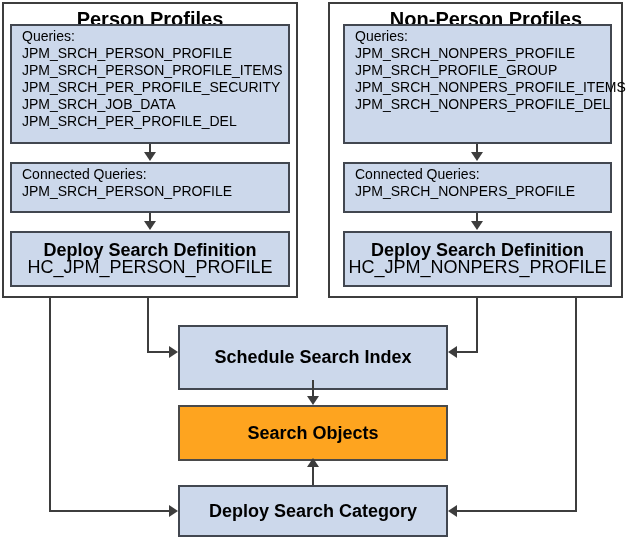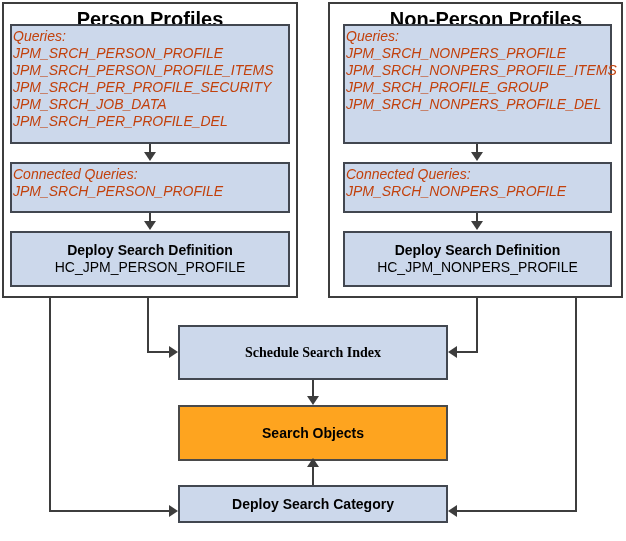--- a/index.html
+++ b/index.html
@@ -26,28 +26,28 @@
     font-weight: bold;
     font-size: 20px;
     color: #000000;
   }
   .node {
     position: absolute;
     background: #ccd8eb;
     border: 2px solid #424750;
   }
   .node.orange { background: #fea41f; border-color: #4a4a4a; }
-  .list-node { padding: 2px 1px; font-size: 14px; line-height: 17px; color: #c2410c; font-style: italic; }
+  .list-node { padding: 2px 10px; font-size: 14px; line-height: 17px; color: #000000; }
   .center-node {
     display: flex;
     flex-direction: column;
     align-items: center;
     justify-content: center;
     text-align: center;
-    font-size: 14px;
+    font-size: 18px;
     line-height: 17px;
     color: #000;
   }
   .bold { font-weight: bold; }
   .line {
     position: absolute;
     background: #3d3d3d;
   }
   .arrowhead {
     position: absolute;
@@ -92,22 +92,22 @@
     <div>HC_JPM_PERSON_PROFILE</div>
   </div>
 
   <div class="container-panel" style="left:328px; top:2px; width:295px; height:296px;">
     <div class="panel-title" style="top:4px;padding-left:21px;">Non-Person Profiles</div>
   </div>
 
   <div class="node list-node" style="left:343px; top:24px; width:269px; height:120px;">
     <div>Queries:</div>
     <div>JPM_SRCH_NONPERS_PROFILE</div>
+    <div>JPM_SRCH_PROFILE_GROUP</div>
     <div>JPM_SRCH_NONPERS_PROFILE_ITEMS</div>
-    <div>JPM_SRCH_PROFILE_GROUP</div>
     <div>JPM_SRCH_NONPERS_PROFILE_DEL</div>
   </div>
 
   <div class="line" style="left:476px; top:144px; width:2px; height:9px;"></div>
   <div class="arrowhead down" style="left:471px; top:152px;"></div>
 
   <div class="node list-node" style="left:343px; top:162px; width:269px; height:51px;">
     <div>Connected Queries:</div>
     <div>JPM_SRCH_NONPERS_PROFILE</div>
   </div>
@@ -129,31 +129,31 @@
   <div class="arrowhead right" style="left:169px; top:346px;"></div>
 
   <div class="line" style="left:476px; top:298px; width:2px; height:55px;"></div>
   <div class="line" style="left:457px; top:351px; width:21px; height:2px;"></div>
   <div class="arrowhead left" style="left:448px; top:346px;"></div>
 
   <div class="line" style="left:575px; top:298px; width:2px; height:214px;"></div>
   <div class="line" style="left:457px; top:510px; width:120px; height:2px;"></div>
   <div class="arrowhead left" style="left:448px; top:505px;"></div>
 
-  <div class="node center-node" style="left:178px; top:325px; width:270px; height:55px;font-family:Liberation Serif, serif;">
+  <div class="node center-node" style="left:178px; top:325px; width:270px; height:65px;">
     <div class="bold">Schedule Search Index</div>
   </div>
 
   <div class="line" style="left:312px; top:380px; width:2px; height:17px;"></div>
   <div class="arrowhead down" style="left:307px; top:396px;"></div>
 
   <div class="node orange center-node" style="left:178px; top:405px; width:270px; height:56px;">
     <div class="bold">Search Objects</div>
   </div>
 
   <div class="arrowhead up" style="left:307px; top:458px;"></div>
   <div class="line" style="left:312px; top:466px; width:2px; height:19px;"></div>
 
-  <div class="node center-node" style="left:178px; top:485px; width:270px; height:38px;">
+  <div class="node center-node" style="left:178px; top:485px; width:270px; height:52px;">
     <div class="bold">Deploy Search Category</div>
   </div>
 
 </div>
 
 </body></html>

